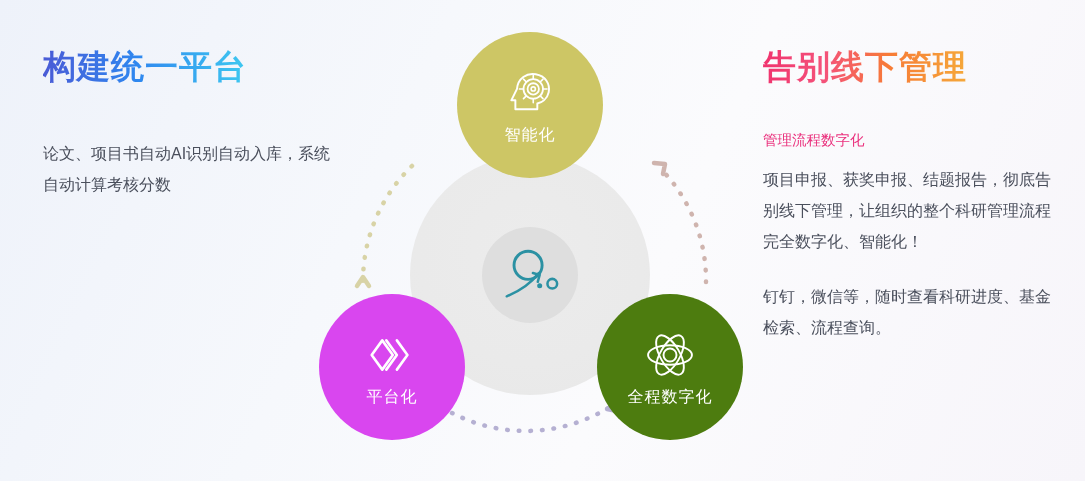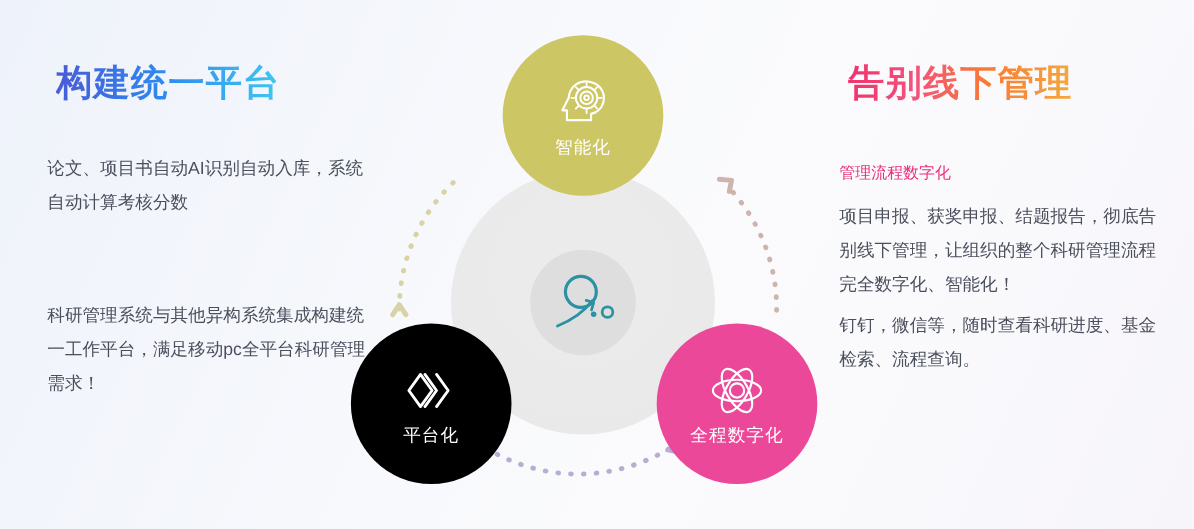--- a/index.html
+++ b/index.html
@@ -11,21 +11,21 @@
   }
   .stage{position:absolute;inset:0;}
 
   
   .col{position:absolute;top:0;width:310px;}
   .col-left{left:43px;}
   .col-right{left:763px;}
 
   .heading{
     font-size:33px;font-weight:bold;letter-spacing:1px;
-    margin:8px;line-height:1.2;
+    margin:0;line-height:1.2;
     -webkit-background-clip:text;background-clip:text;
     color:transparent;-webkit-text-fill-color:transparent;
     white-space:nowrap;
   }
   .heading-left{
     position:absolute;top:47px;left:0;
     background-image:linear-gradient(90deg,#4a5bd6 0%,#2f86ef 45%,#3ec8f0 100%);
   }
   .heading-right{
     position:absolute;top:47px;left:0;
@@ -53,48 +53,47 @@
     background:#dedede;display:flex;align-items:center;justify-content:center;
   }
   .logo-mark{width:62px;height:62px;display:block;}
 
   .node{
     position:absolute;width:146px;height:146px;border-radius:50%;
     display:flex;flex-direction:column;align-items:center;justify-content:center;
     color:#fff;
   }
   .node-top{left:157px;top:32px;background:#cdc665;}
-  .node-left{left:19px;top:294px;background:#000000;}
-  .node-right{left:297px;top:294px;background:#ec4899;}
+  .node-left{left:19px;top:294px;background:#d946ef;}
+  .node-right{left:297px;top:294px;background:#4d7c0f;}
   .node-icon{width:52px;height:52px;margin-bottom:8px;display:block;}
   .node-label{font-size:16px;letter-spacing:1px;line-height:1;}
 
   .arcs{position:absolute;left:0;top:0;width:470px;height:481px;pointer-events:none;}
 </style>
 </head>
 <body>
 
 <div class="stage">
 
   <div class="col col-left">
     <h1 class="heading heading-left">构建统一平台</h1>
 
     <div class="block" style="top:138px;left:0;">
       <p class="body">论文、项目书自动AI识别自动入库，系统自动计算考核分数</p>
     </div>
 
     <div class="block" style="top:272px;left:0;">
-      <p class="body">科研管理系统与其他异构系统集成构建统一工作平台，满足移动pc全平台科研管理需求！</p>
     </div>
   </div>
 
   <div class="col col-right">
     <h1 class="heading heading-right">告别线下管理</h1>
 
-    <div class="block" style="top:148px;left:0;">
+    <div class="block" style="top:130px;left:0;">
       <p class="sub sub-right">管理流程数字化</p>
       <p class="body">项目申报、获奖申报、结题报告，彻底告别线下管理，让组织的整个科研管理流程完全数字化、智能化！</p>
     </div>
 
     <div class="block" style="top:281px;left:0;">
       <p class="body">钉钉，微信等，随时查看科研进度、基金检索、流程查询。</p>
     </div>
   </div>
 
   <div class="diagram">

